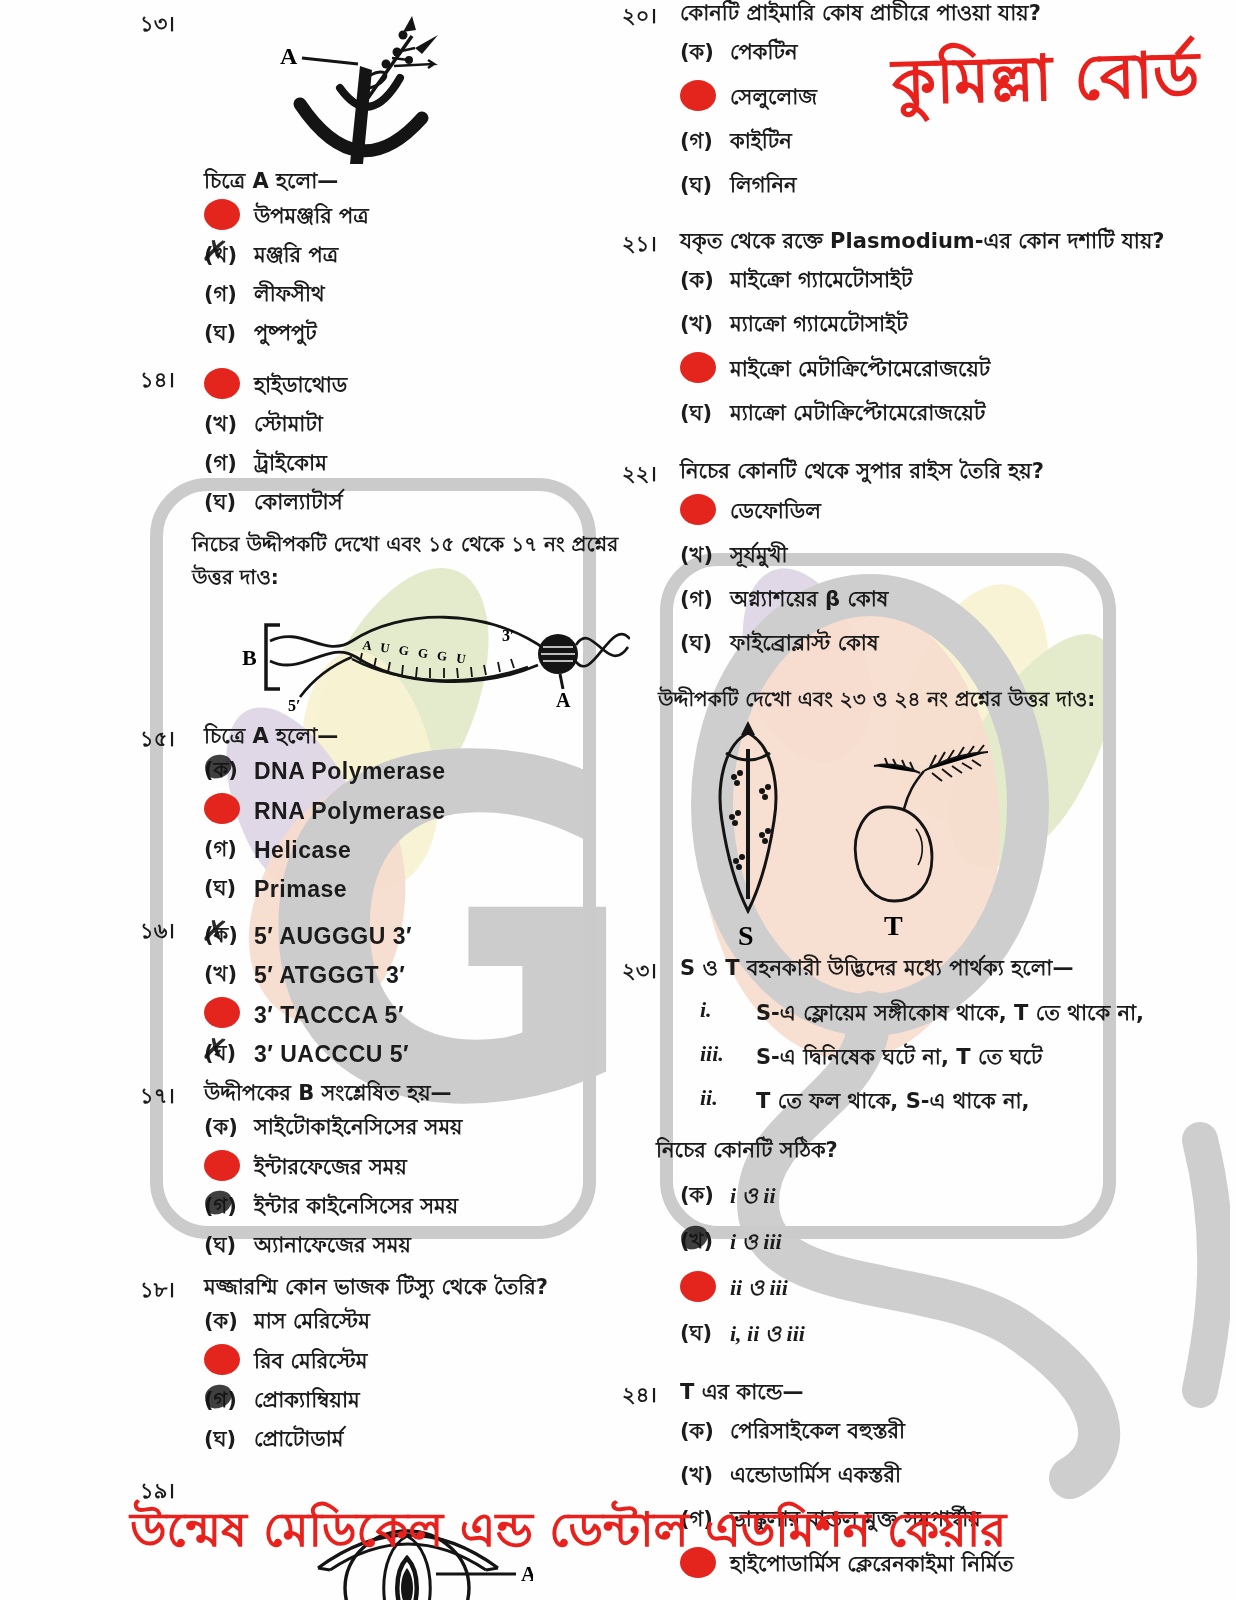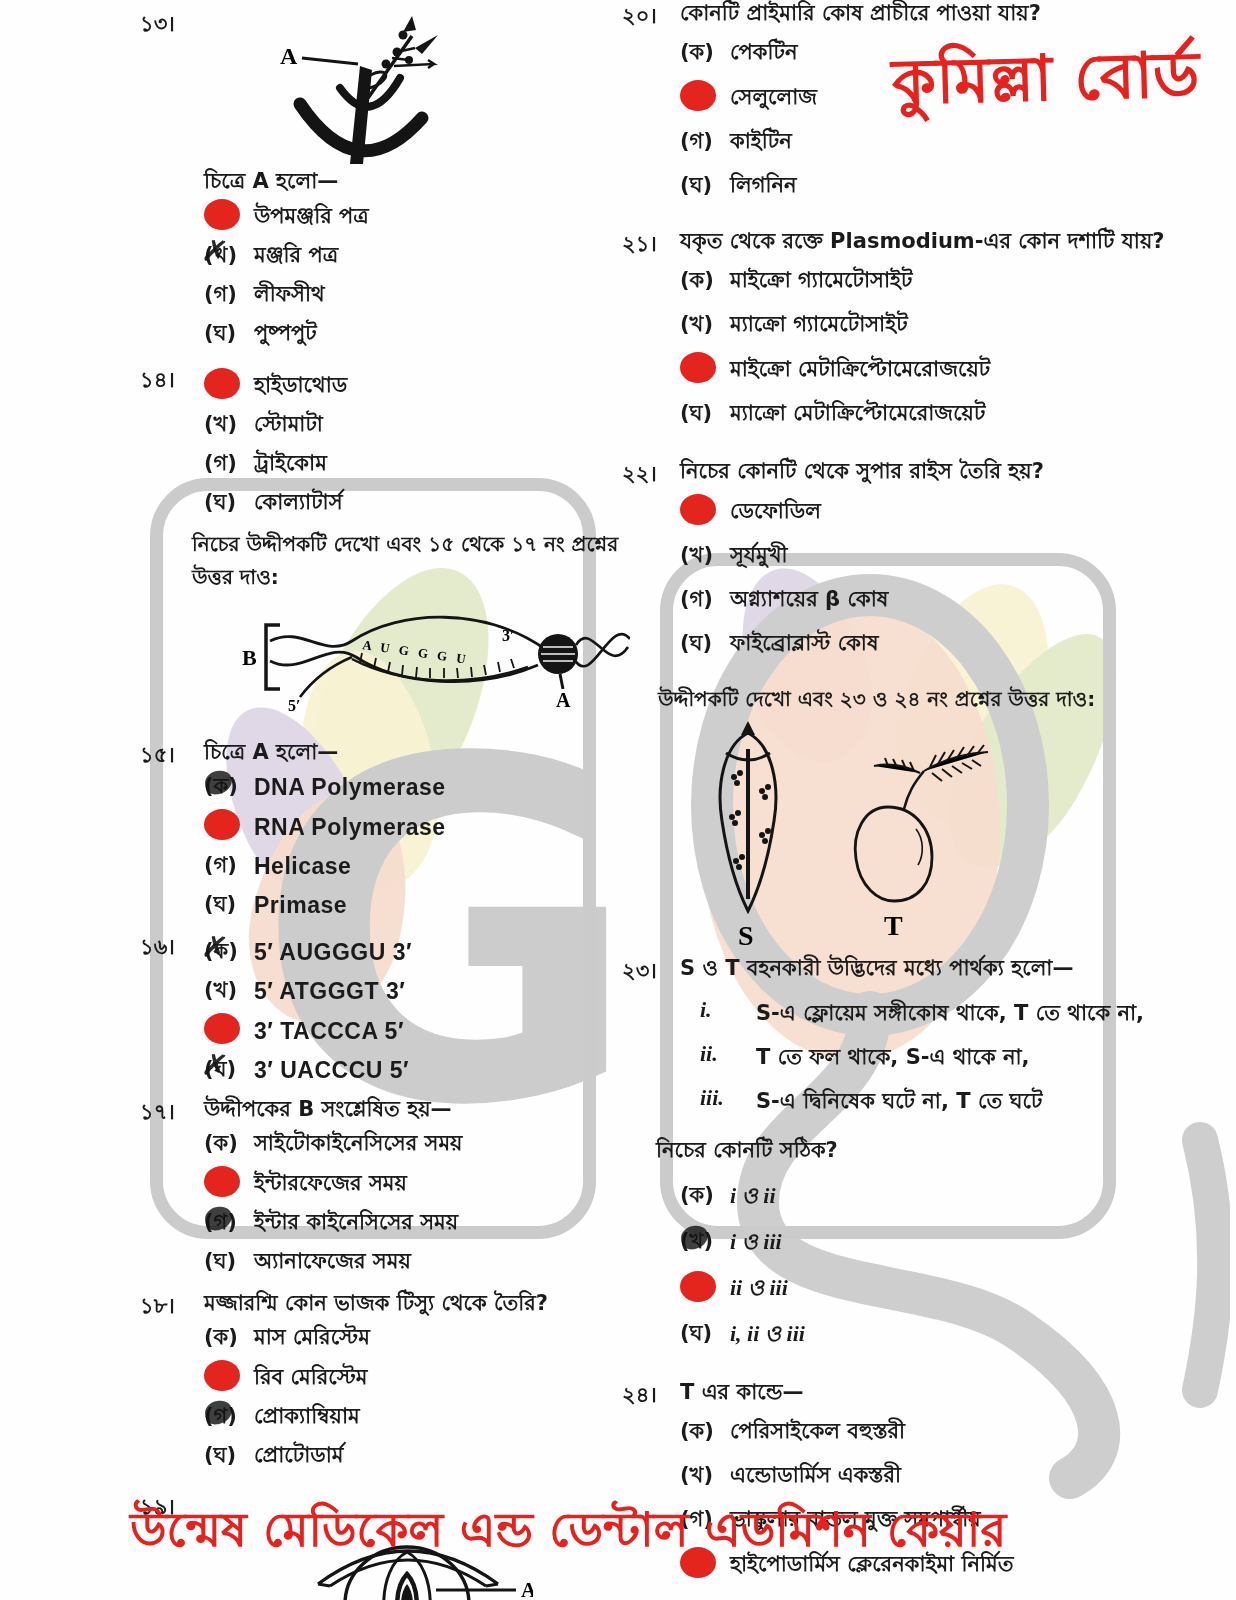--- a/index.html
+++ b/index.html
@@ -176,21 +176,21 @@
         <path d="M303,50 L333,50 M301,57 L335,57 M303,64 L333,64"></path>
       </g>
     <path d="M320,77 L323,92" stroke="#141414" stroke-width="3"></path>
     <text x="316" y="110" font-size="20">A</text>
     <path d="M336,48 C352,22 368,80 388,50" fill="none" stroke="#141414" stroke-width="2.6"></path>
     <path d="M334,62 C352,92 370,18 390,42" fill="none" stroke="#141414" stroke-width="2.6"></path>
     <path d="M112,60 C88,70 72,84 60,100" fill="none" stroke="#141414" stroke-width="2.6"></path>
     <text x="48" y="114" font-size="16">5′</text>
   </svg>
 
-  <div class="q" style="margin-top:24px;">
+  <div class="q" style="margin-top:8px;">
     <span class="qnum">১৫।</span>
     <div class="qbody">
       <div class="qtext">চিত্রে A হলো—</div>
       <div class="opts" style="padding-left:0;">
         <div class="opt">
             <span class="optlabel scribbled">(ক)</span>
             <span class="opttext latin">DNA Polymerase</span>
           </div>
         <div class="opt">
             <span class="optlabel"><span class="ans-dot"></span></span>
@@ -424,26 +424,26 @@
     <div class="qbody">
       <div class="qtext">S ও T বহনকারী উদ্ভিদের মধ্যে পার্থক্য হলো—</div>
     </div>
   </div>
   <div style="padding-left:78px;margin-top:6px;">
     <div class="roman" style="margin-top:7px;">
         <span class="roman-label">i.</span>
         <span class="roman-text">S-এ ফ্লোয়েম সঙ্গীকোষ থাকে,  T তে থাকে না,</span>
       </div>
     <div class="roman" style="margin-top:9px;">
+        <span class="roman-label">iii.</span>
+        <span class="roman-text">S-এ দ্বিনিষেক ঘটে না, T তে ঘটে</span>
+      </div>
+    <div class="roman" style="margin-top:9px;">
         <span class="roman-label">ii.</span>
         <span class="roman-text">T তে ফল থাকে, S-এ থাকে না,</span>
-      </div>
-    <div class="roman" style="margin-top:9px;">
-        <span class="roman-label">iii.</span>
-        <span class="roman-text">S-এ দ্বিনিষেক ঘটে না, T তে ঘটে</span>
       </div>
   </div>
   <div class="which" style="margin-left:34px;margin-top:14px;">নিচের কোনটি সঠিক?</div>
   <div class="opts">
     <div class="opt">
         <span class="optlabel">(ক)</span>
         <span class="opttext mixed"><i>i ও ii</i></span>
       </div>
     <div class="opt">
         <span class="optlabel scribbled">(খ)</span>

